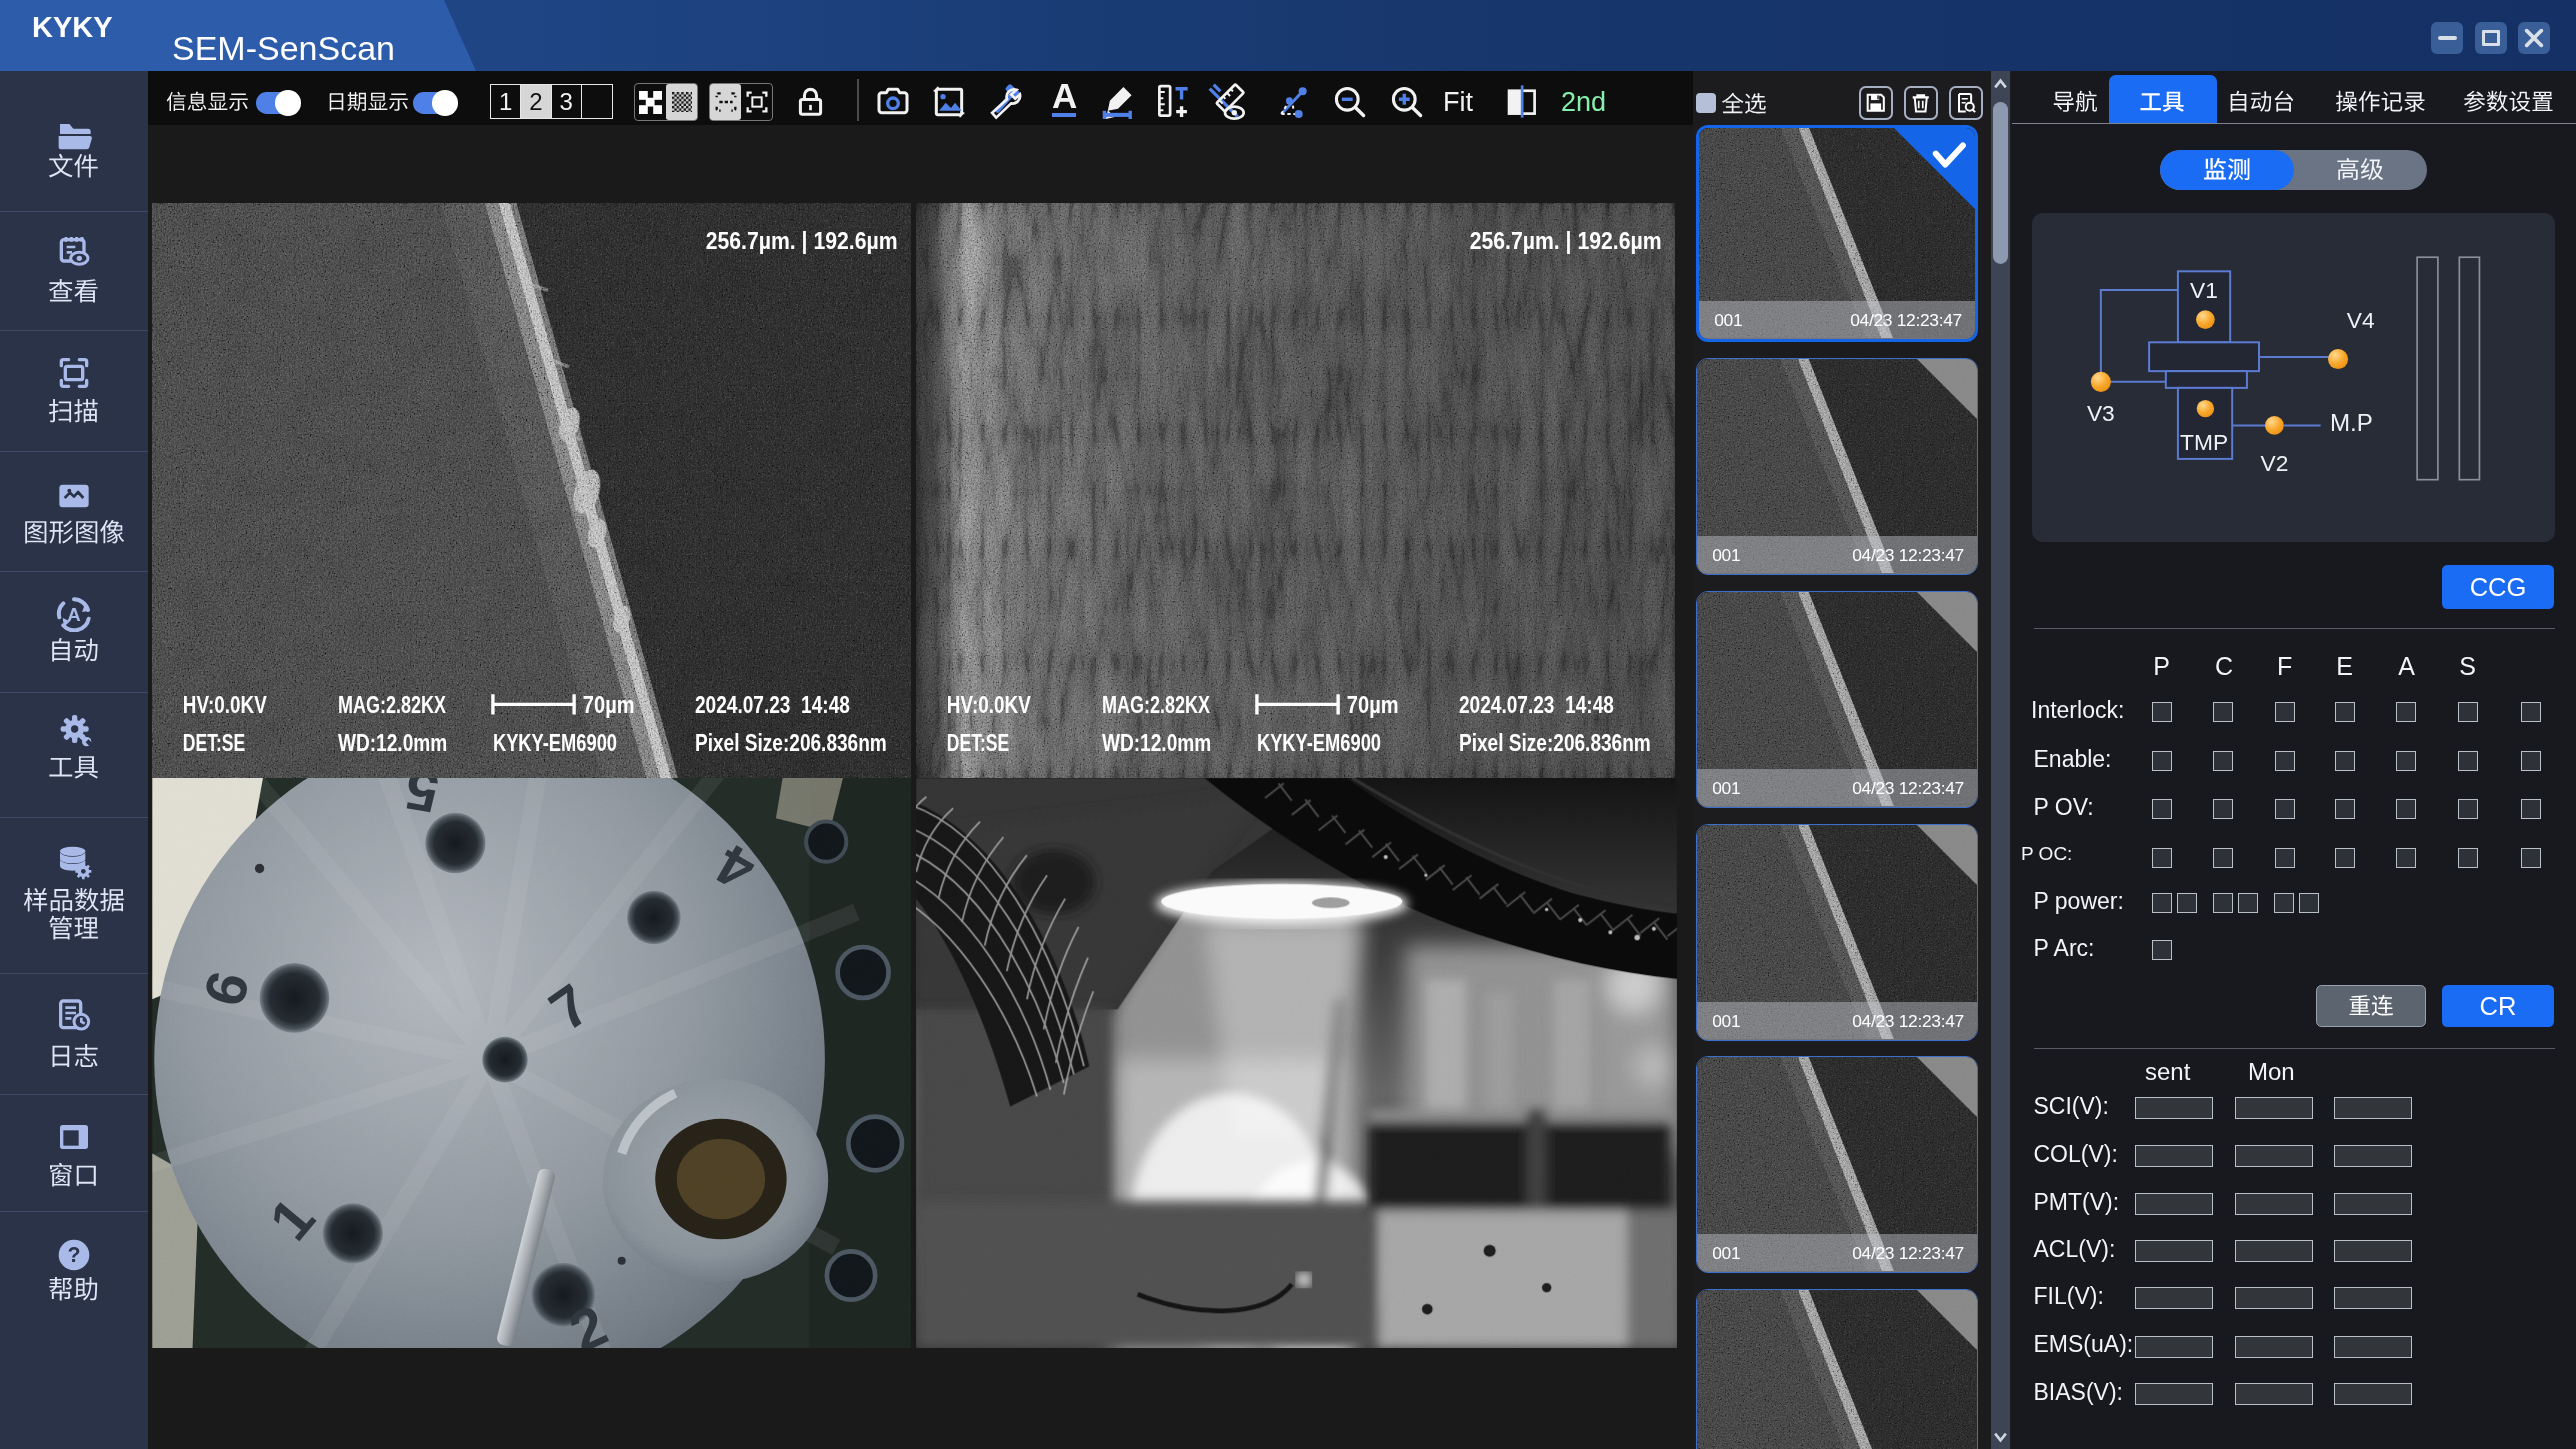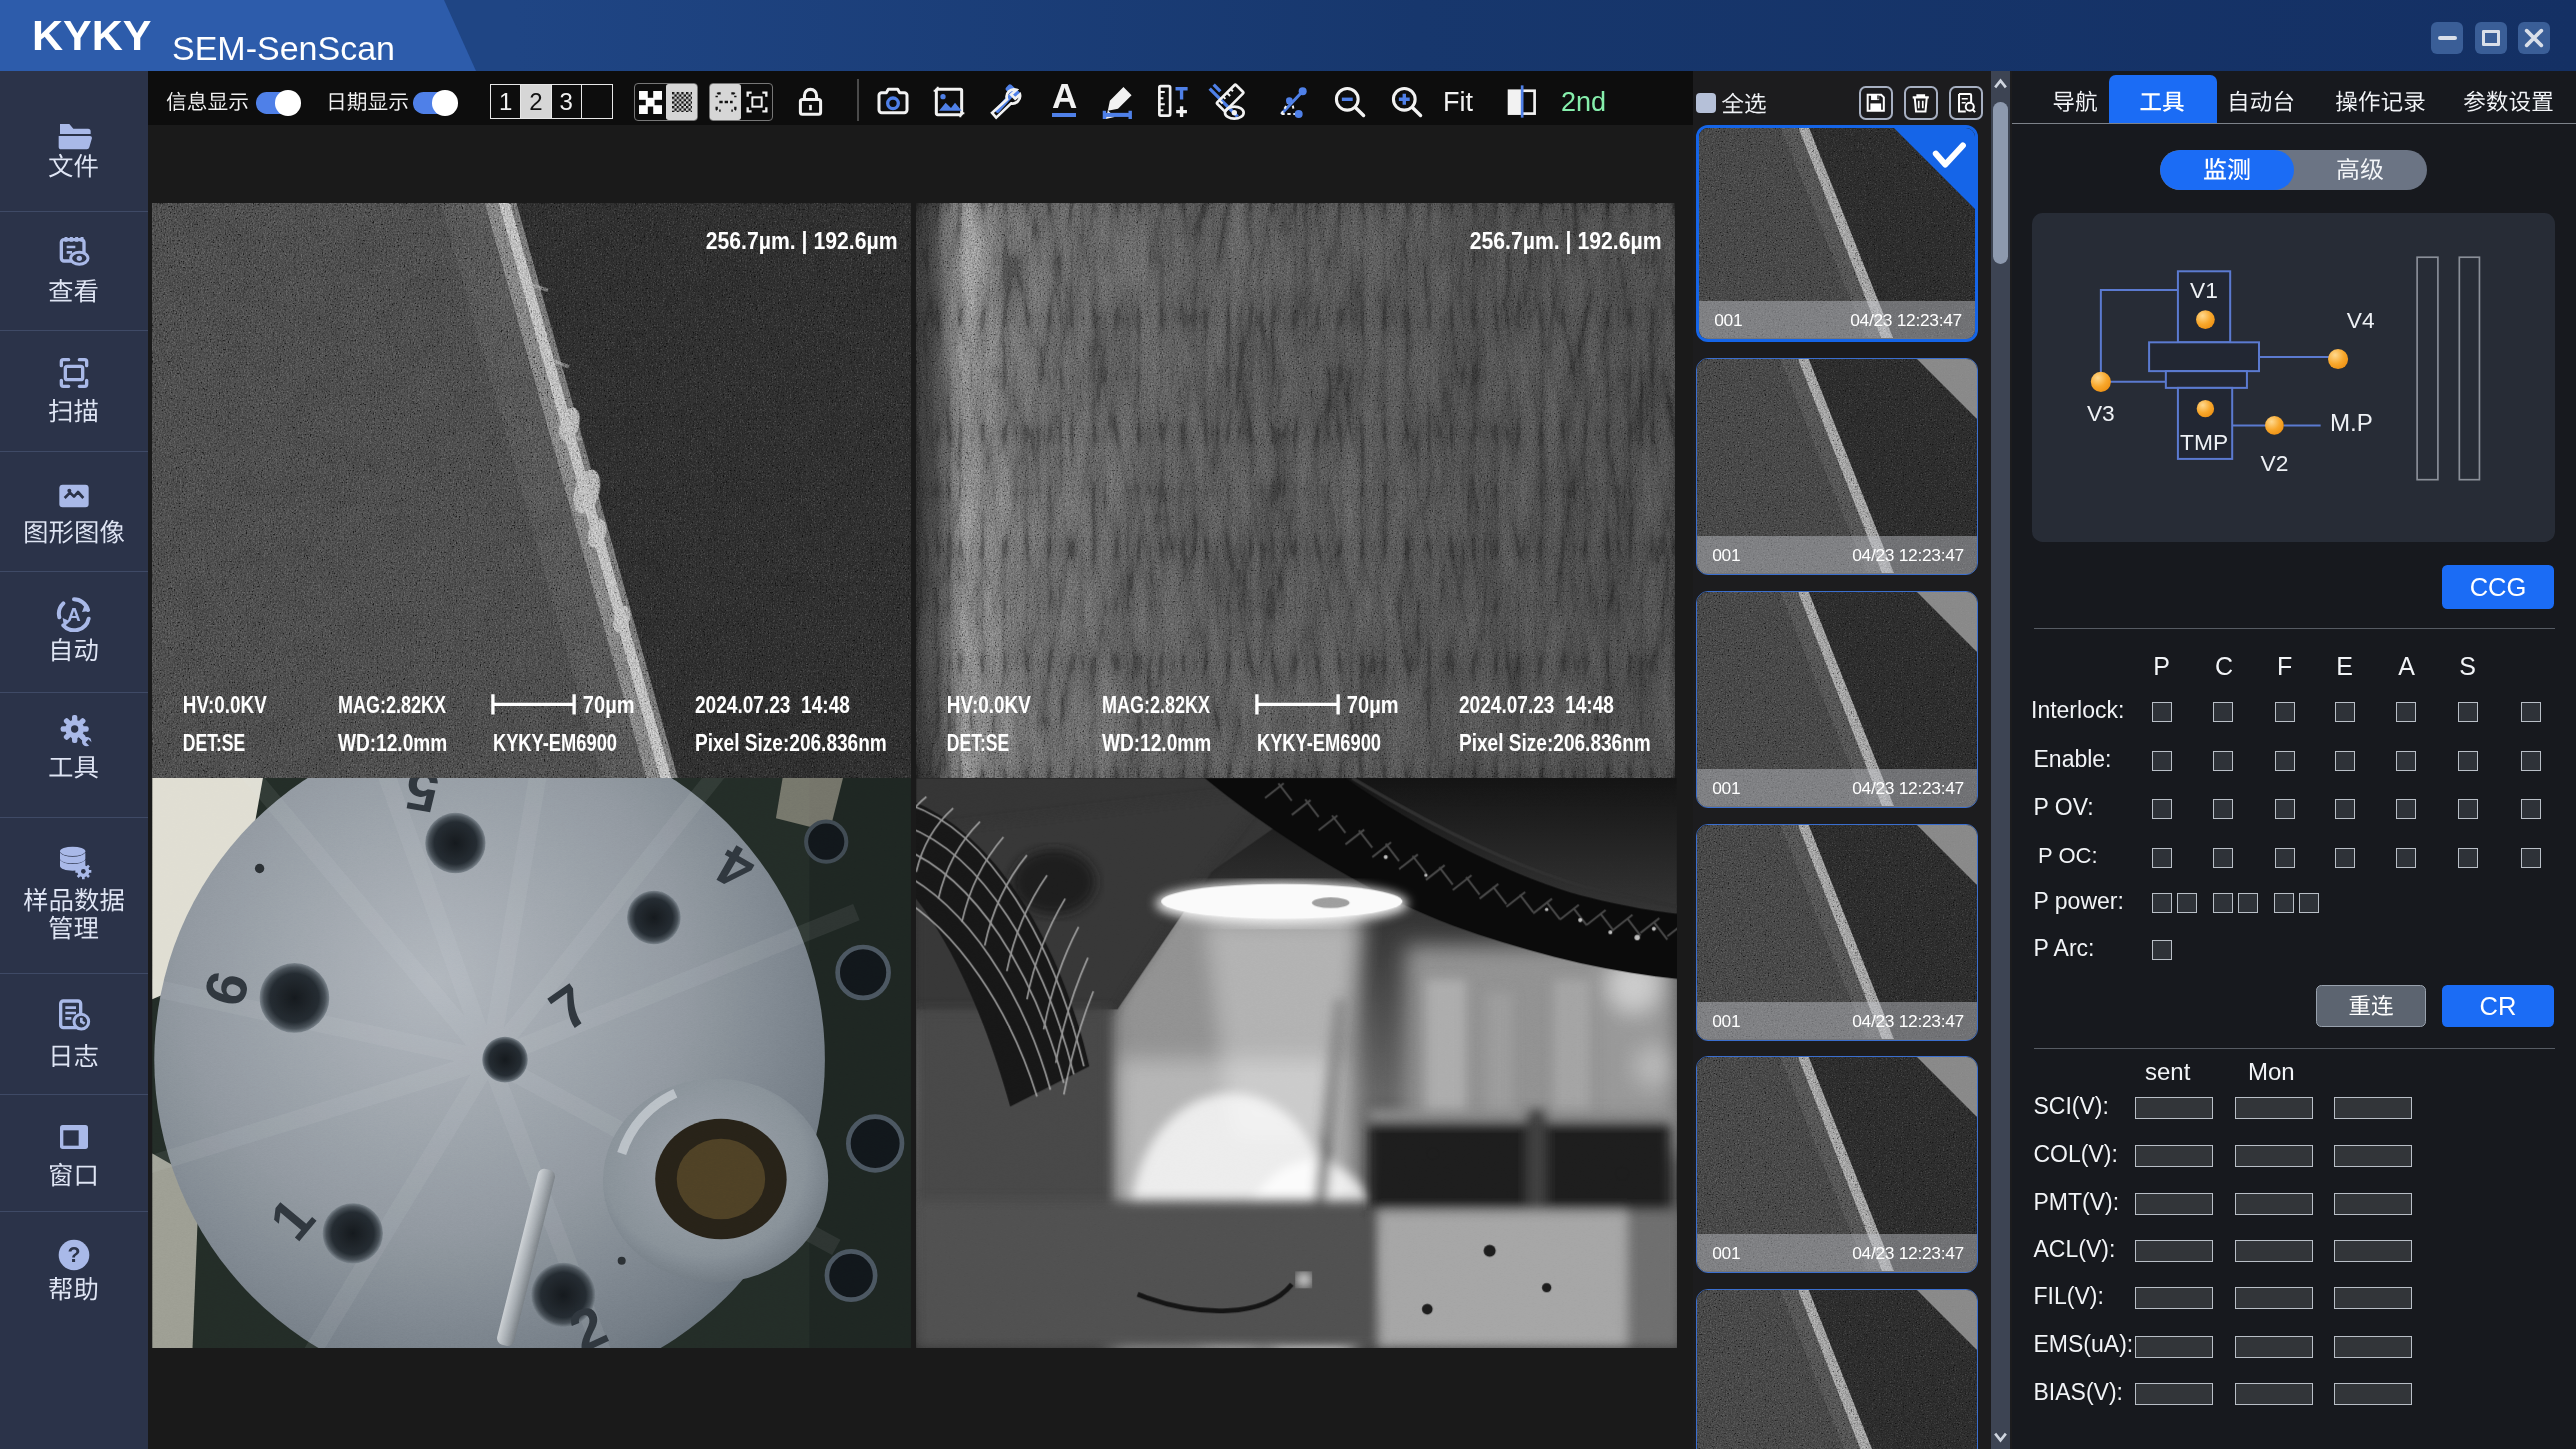--- a/index.html
+++ b/index.html
@@ -2,21 +2,21 @@
 <html style="font-size:10.7px"><head><meta charset="utf-8"><style>
 *{margin:0;padding:0;box-sizing:border-box}
 html,body{width:2576px;height:1449px;overflow:hidden;background:#1a1a1a;
  font-family:"Liberation Sans",sans-serif;}
 .abs{position:absolute}
 .t{position:absolute;color:#f2f4f7;white-space:nowrap}
 </style></head><body>
 
 <div class="abs" style="left:0;top:0;width:2576px;height:71px;background:linear-gradient(90deg,#1f4584 20%,#17376d 55%,#143064 100%)">
  <div class="abs" style="left:0;top:0;width:476px;height:71px;background:#2d5cab;clip-path:polygon(0 0,444px 0,476px 71px,0 71px)"></div>
- <div class="t" style="left:32px;top:10.7px;font-size:43px;font-weight:bold;letter-spacing:0px;color:#fff">KYKY</div>
+ <div class="t" style="left:32px;top:10.7px;font-size:29px;font-weight:bold;letter-spacing:0px;color:#fff">KYKY</div>
  <div class="t" style="left:172px;top:29px;font-size:34px;color:#fff">SEM-SenScan</div>
  <div class="abs" style="left:2431px;top:21.5px;width:32px;height:32px;background:#3a5e97;border-radius:6px">
    <div class="abs" style="left:6.7px;top:14.8px;width:19px;height:3.4px;background:#d9dfe9;border-radius:2px"></div>
     </div>
  <div class="abs" style="left:2475px;top:21.5px;width:32px;height:32px;background:#3a5e97;border-radius:6px">
    <div class="abs" style="left:7.4px;top:8px;width:17.4px;height:16px;border:3.4px solid #d9dfe9;border-radius:1.3px"></div>
     </div>
  <div class="abs" style="left:2518px;top:21.5px;width:32px;height:32px;background:#3a5e97;border-radius:6px">
   <svg width="32" height="32" viewBox="0 0 48 48">
         <path d="M13 13 L35 35 M35 13 L13 35" stroke="#d9dfe9" stroke-width="5.5" stroke-linecap="round"></path>
@@ -741,21 +741,21 @@
     <div class="abs" style="left:446px;top:680px;width:20px;height:20px;background:#2e3238;border:1.3px solid #b9bfc7"></div>
     <div class="abs" style="left:509px;top:680px;width:20px;height:20px;background:#2e3238;border:1.3px solid #b9bfc7"></div>
     <div class="t" style="left:21.5px;top:723px;font-size:23px">P OV:</div>
     <div class="abs" style="left:140px;top:728px;width:20px;height:20px;background:#2e3238;border:1.3px solid #b9bfc7"></div>
     <div class="abs" style="left:201px;top:728px;width:20px;height:20px;background:#2e3238;border:1.3px solid #b9bfc7"></div>
     <div class="abs" style="left:263px;top:728px;width:20px;height:20px;background:#2e3238;border:1.3px solid #b9bfc7"></div>
     <div class="abs" style="left:323px;top:728px;width:20px;height:20px;background:#2e3238;border:1.3px solid #b9bfc7"></div>
     <div class="abs" style="left:384px;top:728px;width:20px;height:20px;background:#2e3238;border:1.3px solid #b9bfc7"></div>
     <div class="abs" style="left:446px;top:728px;width:20px;height:20px;background:#2e3238;border:1.3px solid #b9bfc7"></div>
     <div class="abs" style="left:509px;top:728px;width:20px;height:20px;background:#2e3238;border:1.3px solid #b9bfc7"></div>
-    <div class="t" style="left:26px;top:772px;font-size:22px">P OC:</div>
+    <div class="t" style="left:9px;top:772px;font-size:19px">P OC:</div>
     <div class="abs" style="left:140px;top:777px;width:20px;height:20px;background:#2e3238;border:1.3px solid #b9bfc7"></div>
     <div class="abs" style="left:201px;top:777px;width:20px;height:20px;background:#2e3238;border:1.3px solid #b9bfc7"></div>
     <div class="abs" style="left:263px;top:777px;width:20px;height:20px;background:#2e3238;border:1.3px solid #b9bfc7"></div>
     <div class="abs" style="left:323px;top:777px;width:20px;height:20px;background:#2e3238;border:1.3px solid #b9bfc7"></div>
     <div class="abs" style="left:384px;top:777px;width:20px;height:20px;background:#2e3238;border:1.3px solid #b9bfc7"></div>
     <div class="abs" style="left:446px;top:777px;width:20px;height:20px;background:#2e3238;border:1.3px solid #b9bfc7"></div>
     <div class="abs" style="left:509px;top:777px;width:20px;height:20px;background:#2e3238;border:1.3px solid #b9bfc7"></div>
     <div class="t" style="left:21.5px;top:817px;font-size:23px">P power:</div>
     <div class="abs" style="left:140px;top:822px;width:20px;height:20px;background:#2e3238;border:1.3px solid #b9bfc7"></div>
     <div class="abs" style="left:165px;top:822px;width:20px;height:20px;background:#2e3238;border:1.3px solid #b9bfc7"></div>

